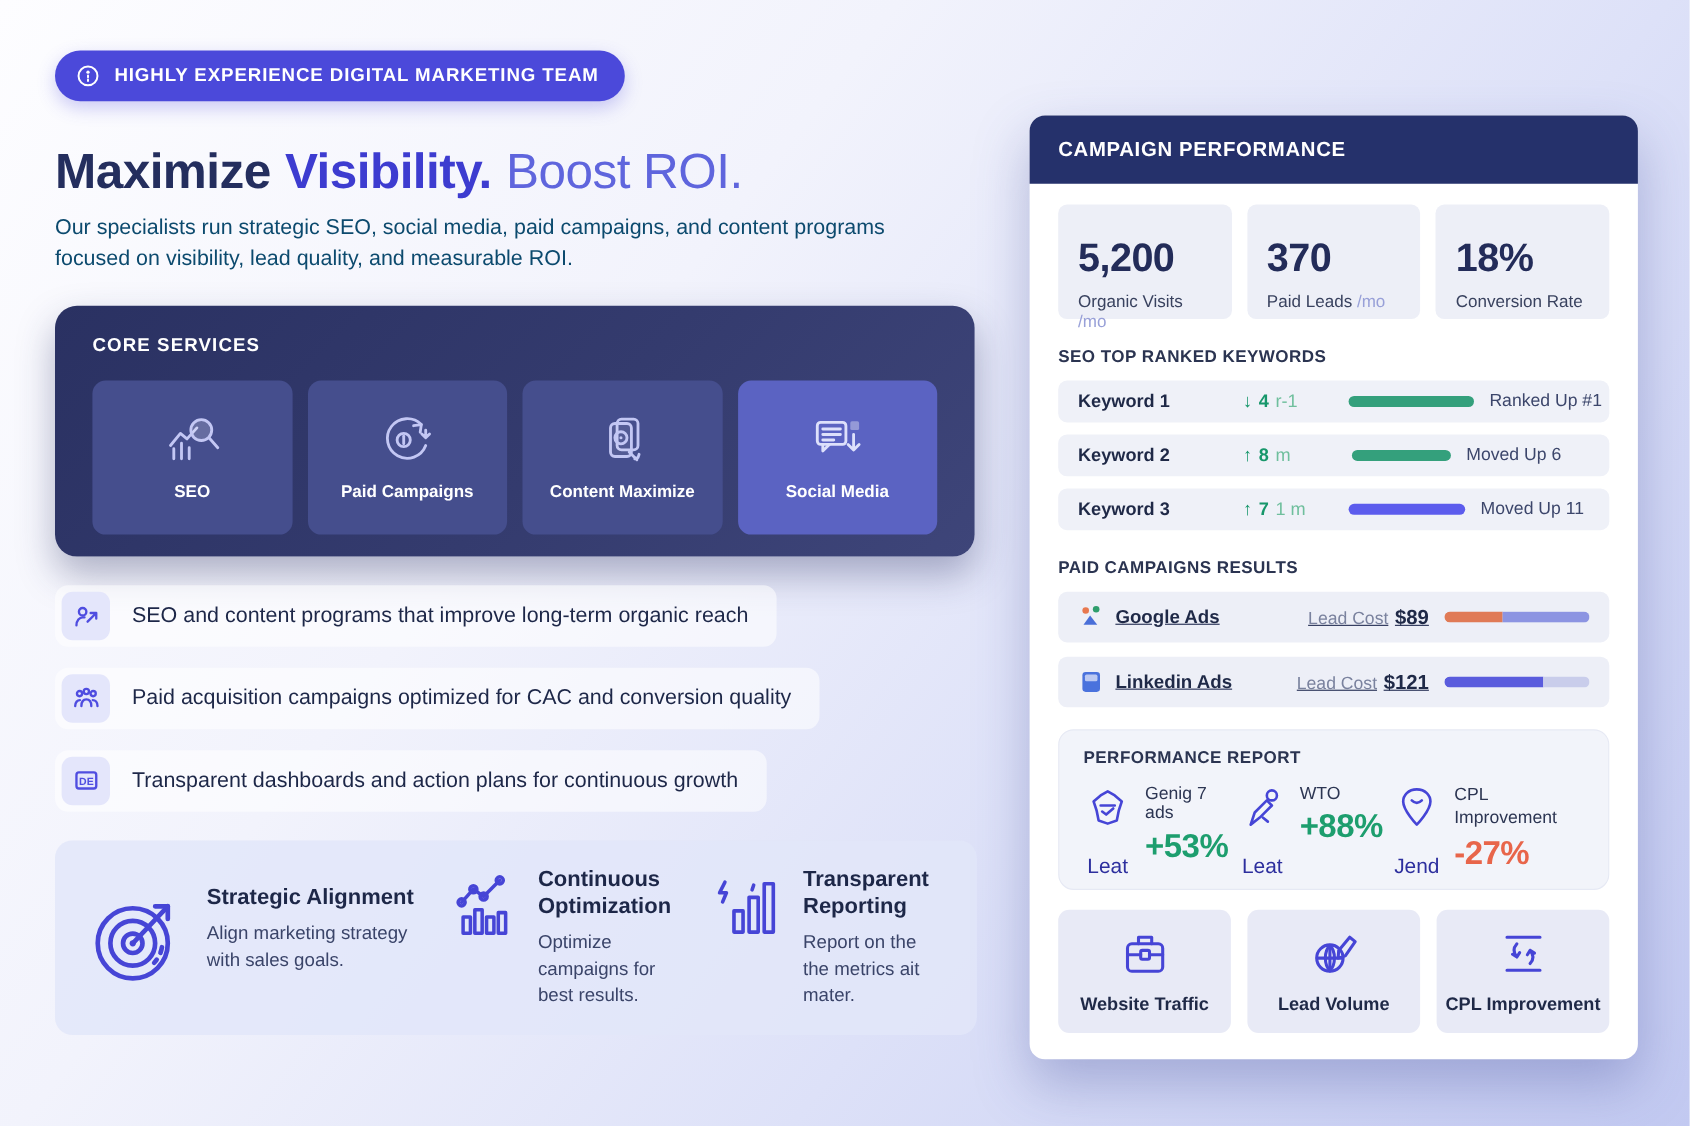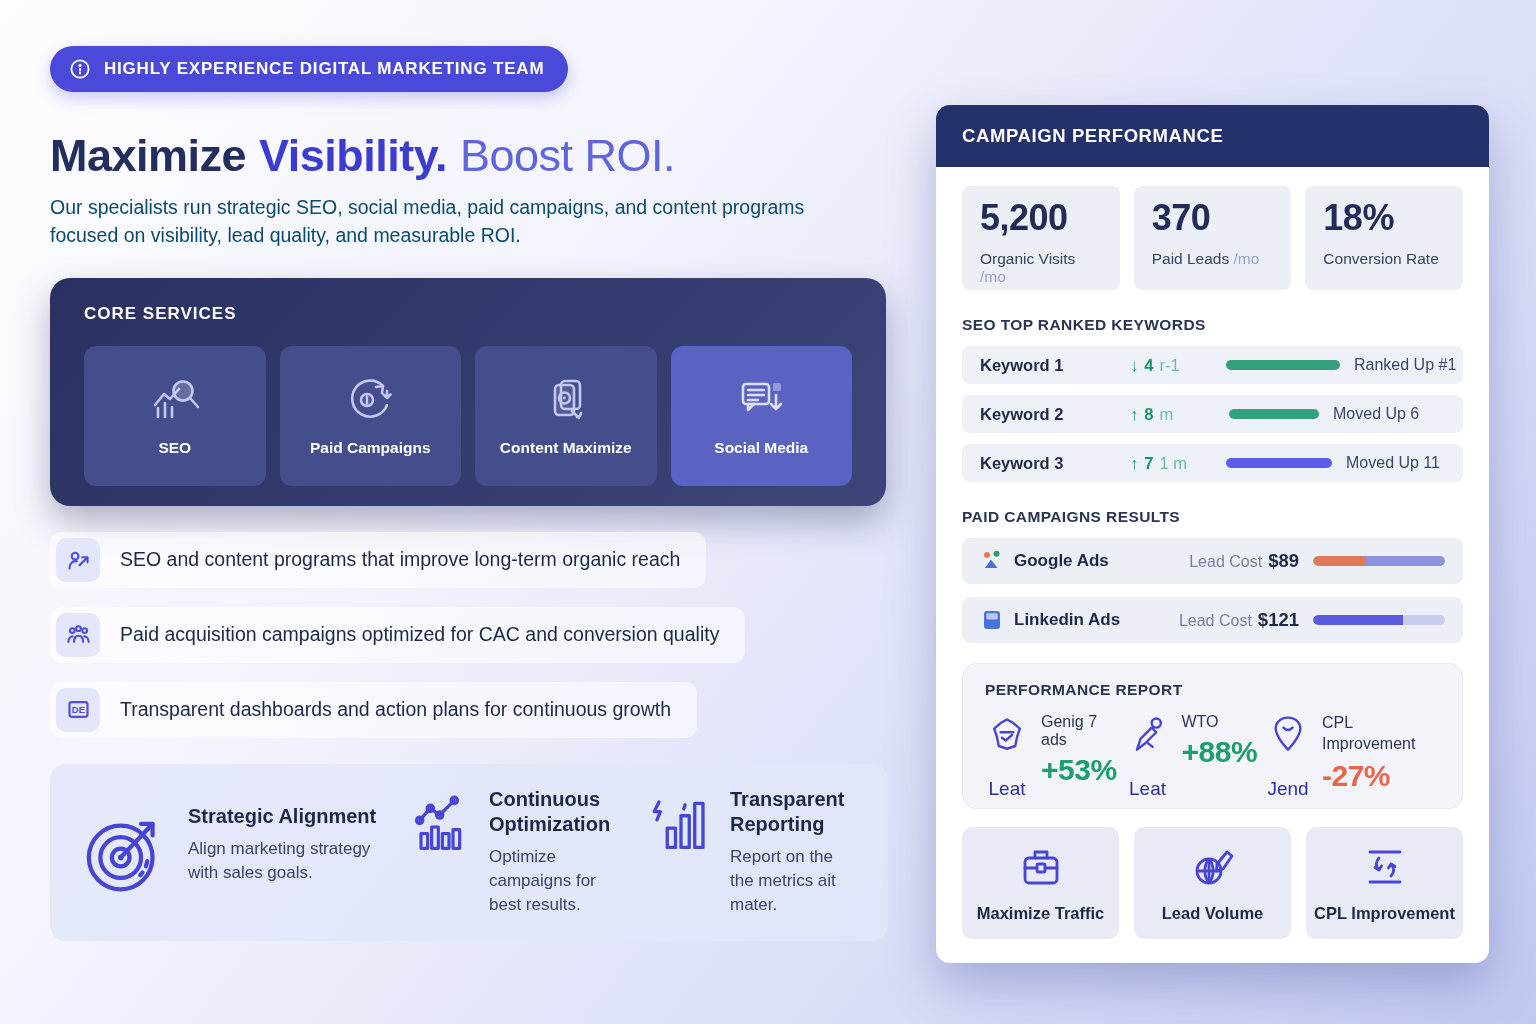--- a/index.html
+++ b/index.html
@@ -74,21 +74,21 @@
   }
   .panel-header {
     height:62px; background:#25316b; border-radius:14px 14px 0 0;
     display:flex; align-items:center; padding-left:26px;
     color:#fff; font-weight:bold; font-size:18.5px; letter-spacing:.6px;
   }
   .panel-body { padding:19px 26px 0; }
 
   .stats { display:flex; gap:14px; }
   .stat {
-    flex:1; height:104px; background:#edeff7; border-radius:8px; padding:11px 18px;
+    flex:1; height:104px; background:#edeff7; border-radius:8px; padding:27px 18px;
   }
   .stat .val { font-size:36px; font-weight:bold; color:#232c59; letter-spacing:-.5px; }
   .stat .sub { margin-top:11px; font-size:15.5px; color:#39425f; }
   .stat .sub .suffix { color:#98a0d8; }
 
   .sec-title { margin:26px 0 12px; font-size:15.5px; font-weight:600; color:#2b3451; letter-spacing:.4px; }
 
   .kw-row {
     height:38px; background:#eff1f8; border-radius:8px; margin-bottom:11px;
     display:grid; grid-template-columns:150px 96px 1fr 112px; align-items:center;
@@ -98,20 +98,21 @@
   .kw-trend { font-size:16.5px; font-weight:bold; color:#17976b; display:flex; gap:6px; align-items:center; }
   .kw-trend .sfx { color:#6fbf9d; font-weight:normal; }
   .kw-barcell { display:flex; justify-content:flex-end; padding-right:14px; }
   .kw-bar { height:10px; border-radius:5px; }
   .kw-status { font-size:16px; color:#3c466b; }
 
   .pc-row {
     height:46px; background:#edeff7; border-radius:8px; margin-bottom:13px;
     display:grid; grid-template-columns:34px 150px 1fr 132px; align-items:center;
     padding:0 18px;
+    text-decoration:underline;
   }
   .pc-name { font-size:17px; font-weight:600; color:#1f2947; }
   .pc-cost { font-size:16px; color:#7a829e; text-align:right; padding-right:14px; }
   .pc-cost b { color:#1f2947; font-size:18.5px; margin-left:6px; }
   .pc-bar { height:10px; border-radius:5px; display:flex; overflow:hidden; }
   .pc-bar .fill { height:100%; border-radius:5px 0 0 5px; }
   .pc-bar .rest { height:100%; flex:1; }
 
   .report {
     margin-top:20px; background:#f2f4fa; border:1px solid #e6e9f4; border-radius:14px;
@@ -439,21 +440,21 @@
 
     <div class="mtiles">
 
       <div class="mtile">
         <svg width="48" height="48" viewBox="0 0 48 48" fill="none" stroke="#4645d6" stroke-width="2.8" stroke-linecap="round" stroke-linejoin="round">
           <rect x="8" y="15" width="32" height="25" rx="4"></rect>
           <path d="M18 15 V9 h12 v6"></path>
           <path d="M8 25 h12 M28 25 h12"></path>
           <rect x="20" y="21" width="8" height="8" rx="1.5"></rect>
         </svg>
-        <span class="lbl">Maximize Traffic</span>
+        <span class="lbl">Website Traffic</span>
       </div>
 
       <div class="mtile">
         <svg width="48" height="48" viewBox="0 0 48 48" fill="none" stroke="#4645d6" stroke-width="2.8" stroke-linecap="round" stroke-linejoin="round">
           <circle cx="20" cy="28" r="12"></circle>
           <path d="M8.5 28 h23 M20 16.5 v23"></path>
           <path d="M20 16.5 c-5.5 5.5-5.5 17.5 0 23 c5.5-5.5 5.5-17.5 0-23 z"></path>
           <path d="M28 21 L38 9 l5 4 -9 13 -6.5 2 z"></path>
         </svg>
         <span class="lbl">Lead Volume</span>

